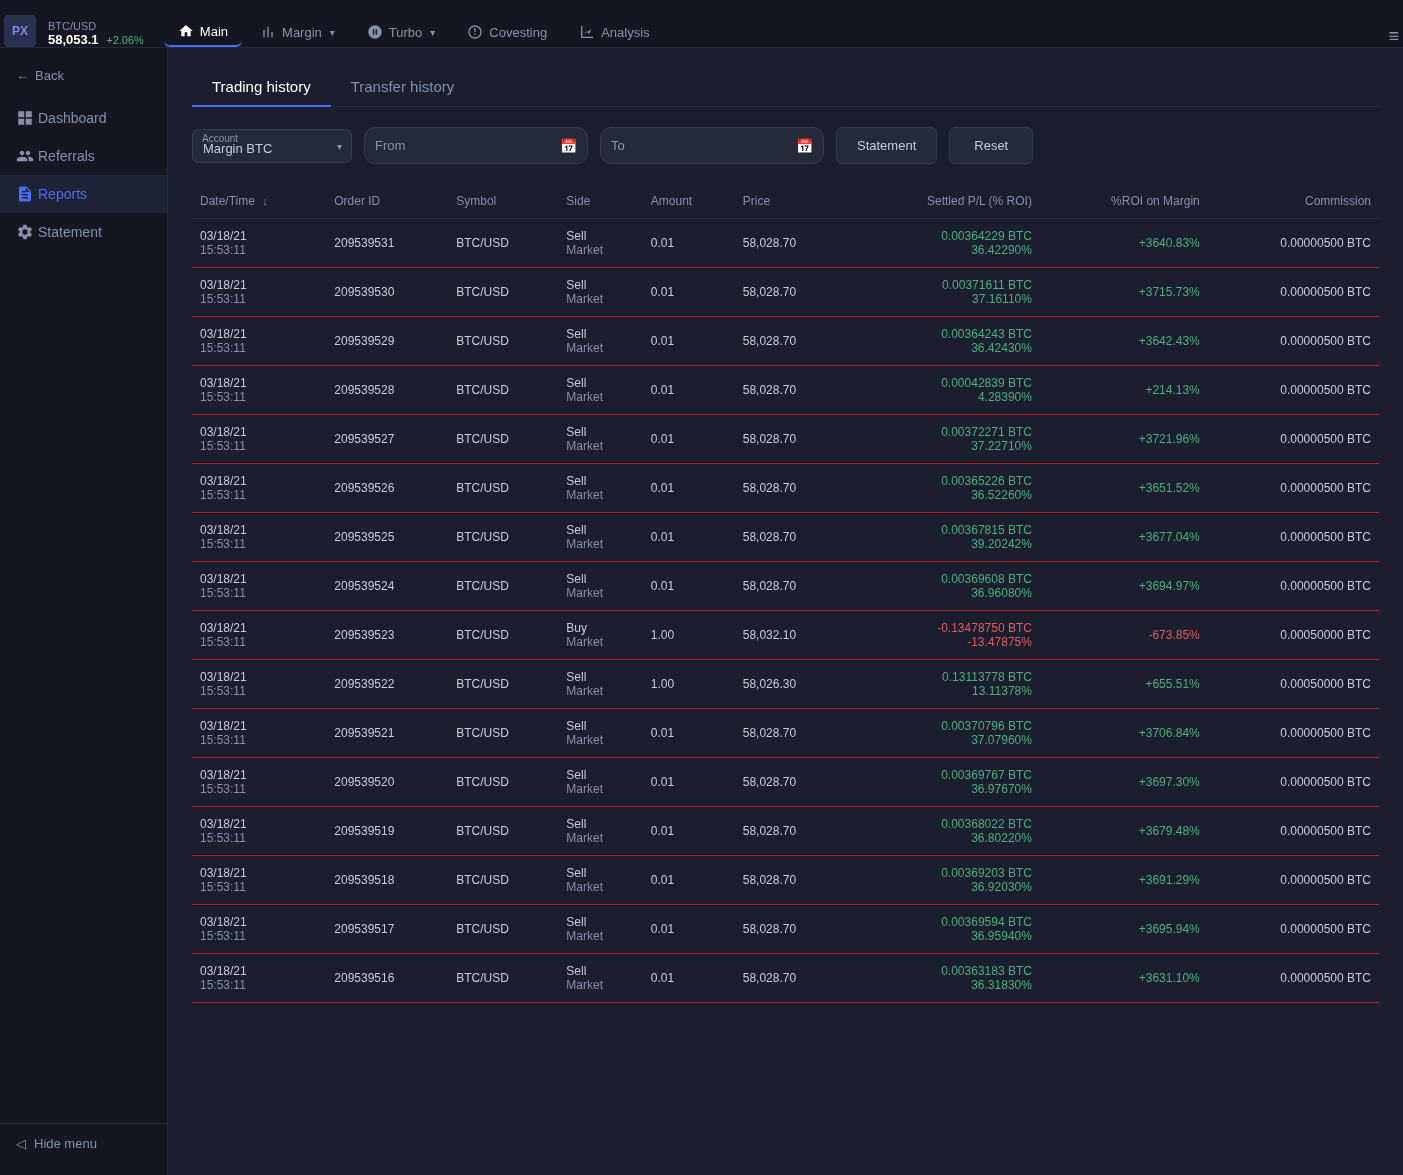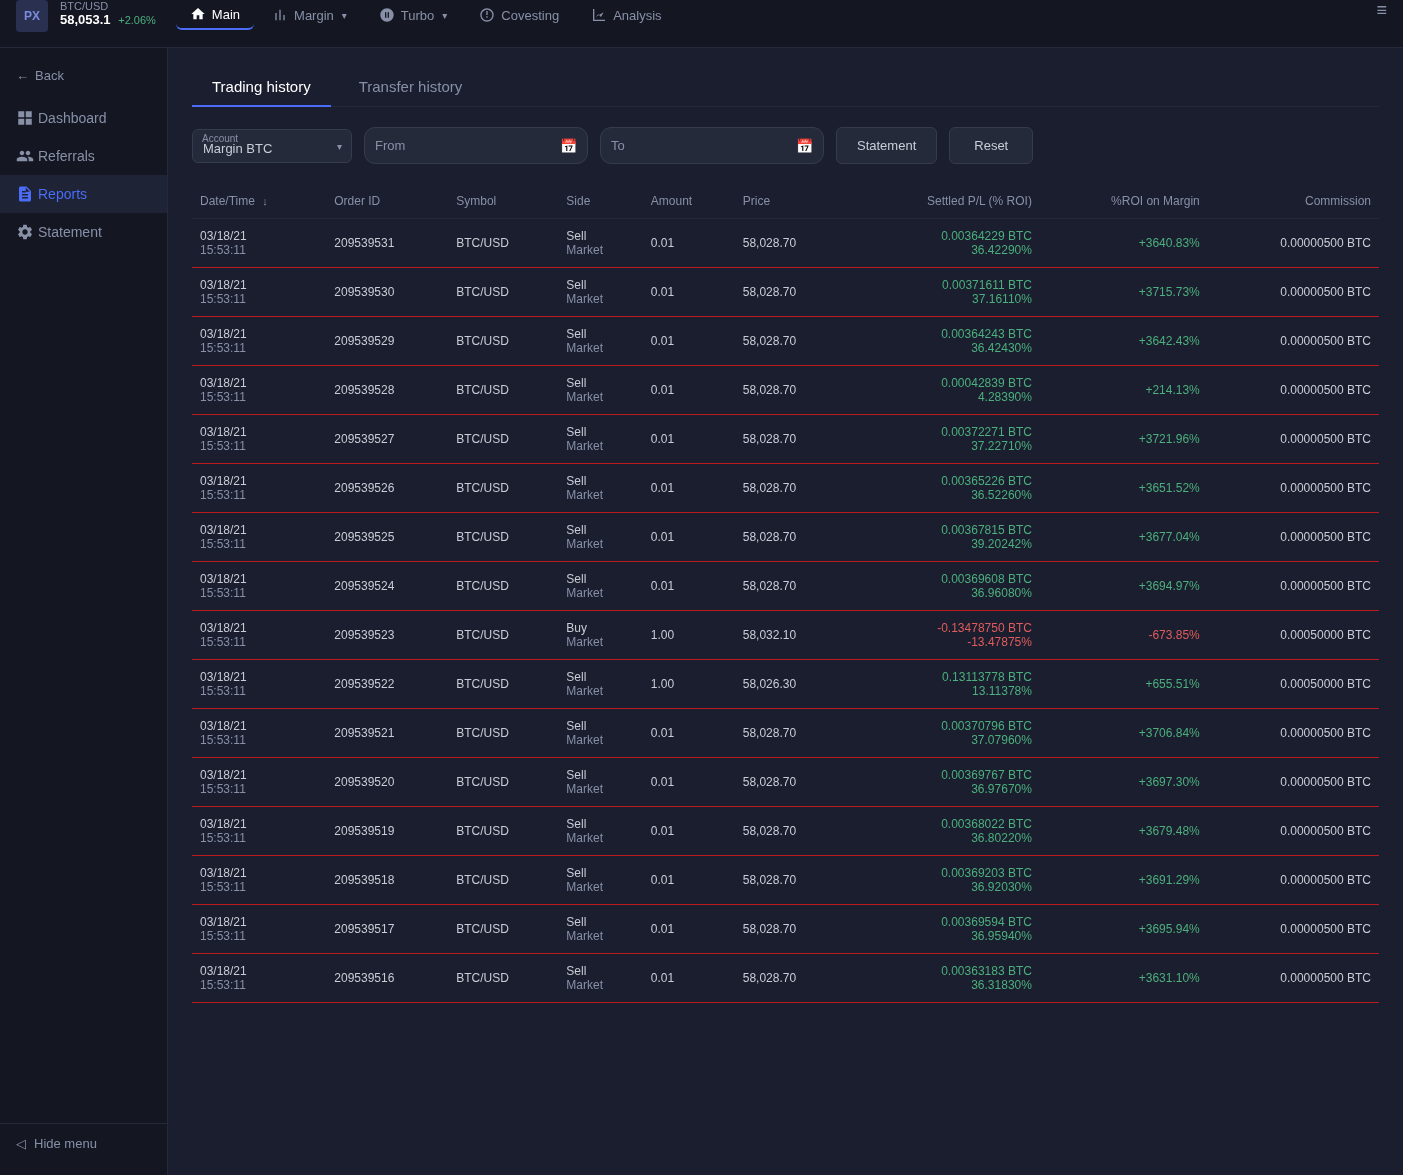--- a/index.html
+++ b/index.html
@@ -9,22 +9,22 @@
       font-family: -apple-system, BlinkMacSystemFont, 'Segoe UI', sans-serif;
       font-size: 13px;
       height: 1175px;
       overflow: hidden;
     }
     
     .topbar {
       background: #141722;
       height: 48px;
       display: flex;
-      align-items: flex-start;
-      padding: 0 16px;
+      align-items: flex-end;
+      padding: 0 4px;
       border-bottom: 1px solid #252a3a;
     }
     .topbar-logo {
       width: 32px;
       height: 32px;
       background: #2a3050;
       border-radius: 4px;
       display: flex;
       align-items: center;
       justify-content: center;
@@ -129,21 +129,21 @@
     
     .main-content {
       flex: 1;
       background: #1a1e2e;
       overflow-y: auto;
       padding: 20px 24px;
     }
     
     .tabs {
       display: flex;
-      gap: 8px;
+      gap: 0;
       border-bottom: 1px solid #252a3a;
       margin-bottom: 20px;
     }
     .tab {
       padding: 10px 20px;
       cursor: pointer;
       color: #8890a8;
       font-size: 15px;
       font-weight: 500;
       border-bottom: 2px solid transparent;

